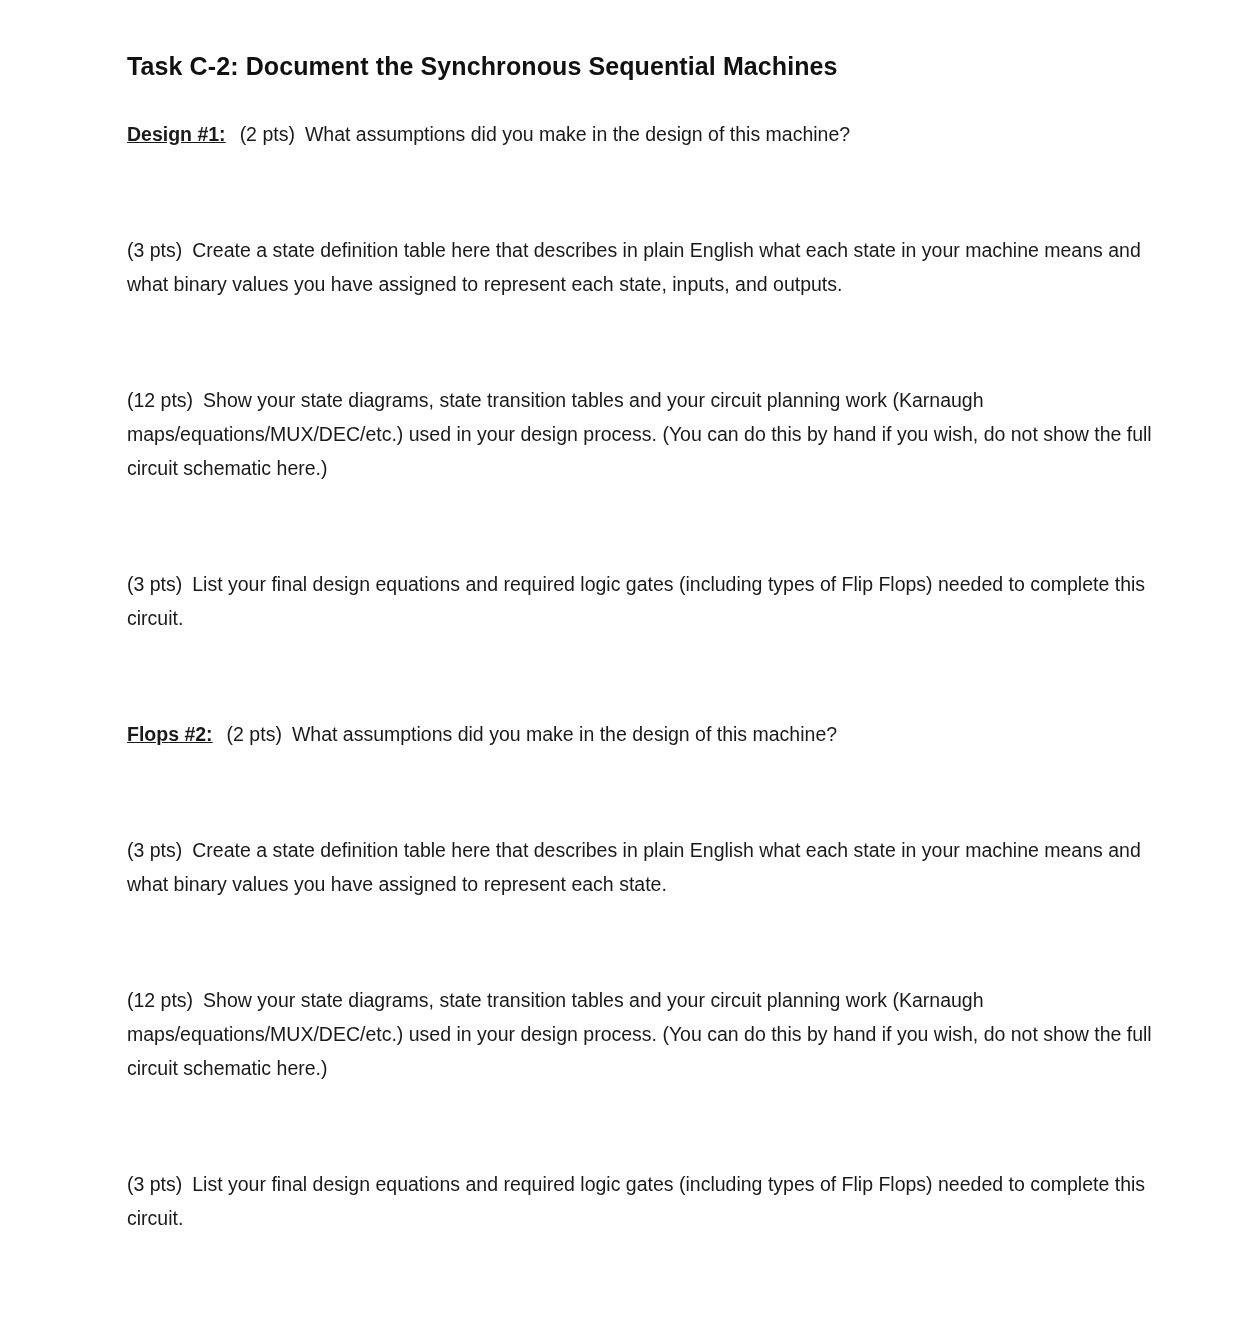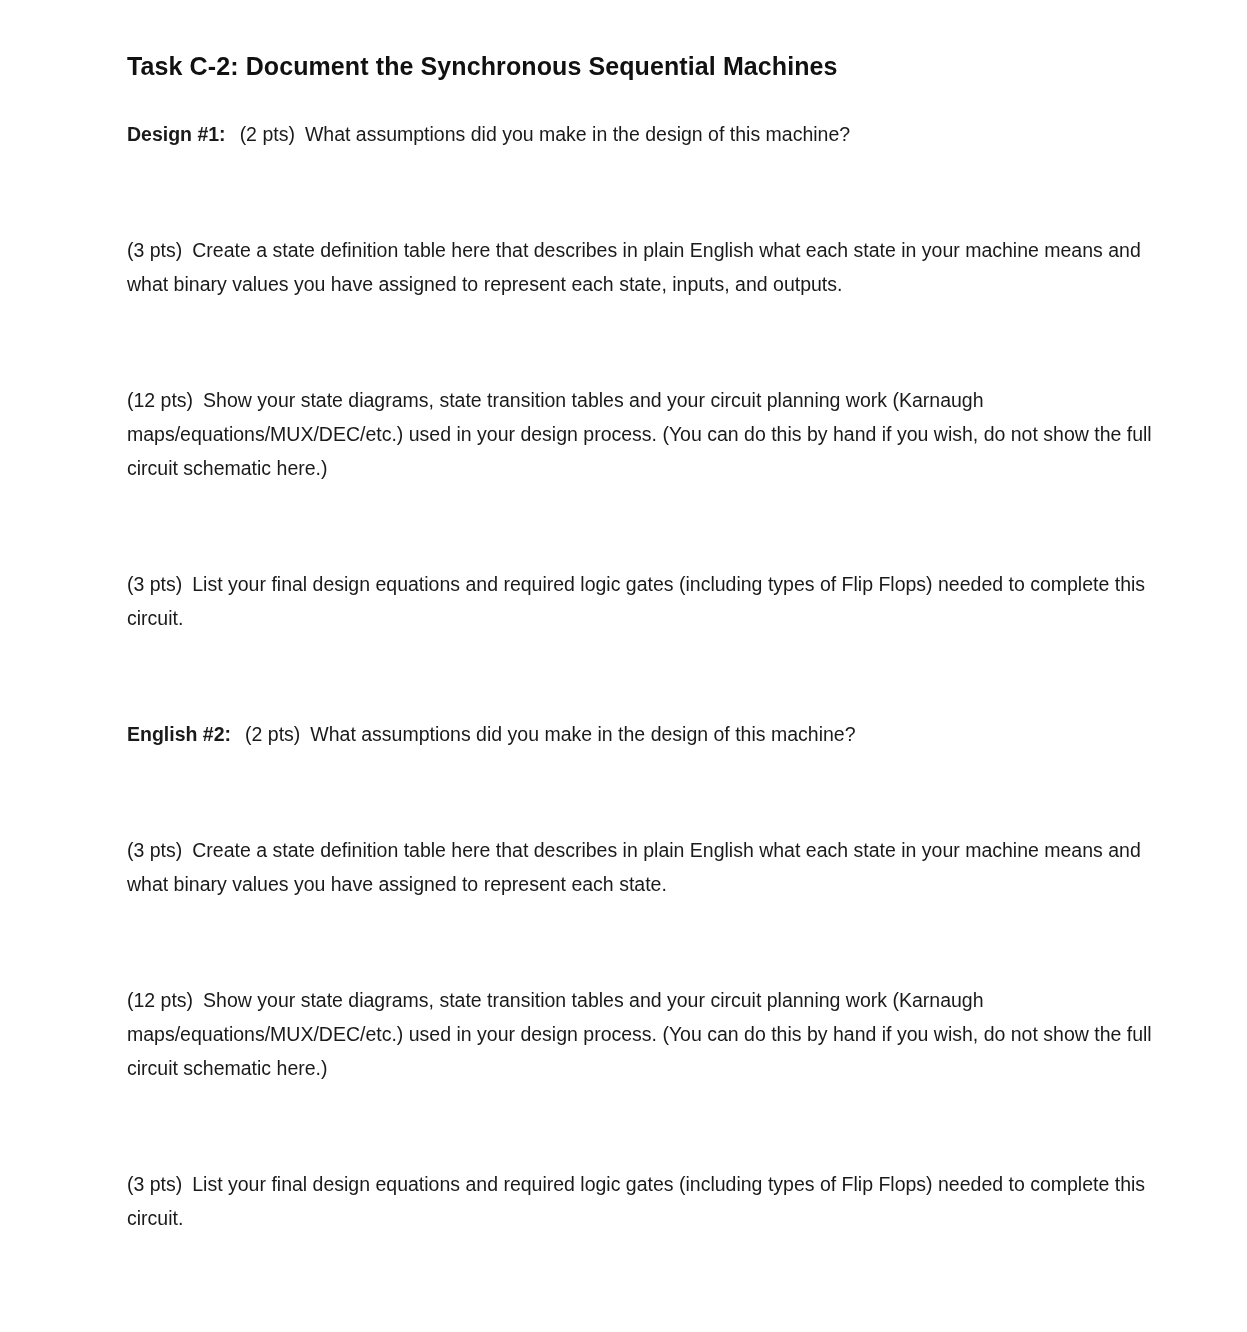--- a/index.html
+++ b/index.html
@@ -28,20 +28,21 @@
     font-size: 19.5px;
     line-height: 34px;
     margin: 0 0 82px 0;
     color: #1a1a1a;
   }
   .para:last-child {
     margin-bottom: 0;
   }
   .design-label {
     font-weight: bold;
+    text-decoration: underline;
     margin-right: 14px;
   }
   .pts {
     margin-right: 10px;
   }
   .bold-word {
     font-weight: normal;
   }
 </style>
 </head>
@@ -52,21 +53,21 @@
   <h1 class="doc-title">Task C-2: Document the Synchronous Sequential Machines</h1>
 
   <p class="para"><span class="design-label">Design #1:</span><span class="pts">(2 pts)</span><span>What assumptions did you make in the design of this machine?</span></p>
 
   <p class="para"><span class="pts">(3 pts)</span><span>Create a state definition table here that describes in plain English what each state in your machine means and what binary values you have assigned to represent each state, inputs, and outputs.</span></p>
 
   <p class="para"><span class="pts">(12 pts)</span><span>Show your state diagrams, state transition tables and your circuit planning work (Karnaugh maps/equations/MUX/DEC/etc.) used in your design process. (You can do this by hand if you wish, do</span> <span class="bold-word">not</span> <span>show the full circuit schematic here.)</span></p>
 
   <p class="para"><span class="pts">(3 pts)</span><span>List your final design equations and required logic gates (including types of Flip Flops) needed to complete this circuit.</span></p>
 
-  <p class="para"><span class="design-label">English #2:</span><span class="pts">(2 pts)</span><span>What assumptions did you make in the design of this machine?</span></p>
+  <p class="para"><span class="design-label">Flops #2:</span><span class="pts">(2 pts)</span><span>What assumptions did you make in the design of this machine?</span></p>
 
   <p class="para"><span class="pts">(3 pts)</span><span>Create a state definition table here that describes in plain English what each state in your machine means and what binary values you have assigned to represent each state.</span></p>
 
   <p class="para"><span class="pts">(12 pts)</span><span>Show your state diagrams, state transition tables and your circuit planning work (Karnaugh maps/equations/MUX/DEC/etc.) used in your design process. (You can do this by hand if you wish, do</span> <span class="bold-word">not</span> <span>show the full circuit schematic here.)</span></p>
 
   <p class="para"><span class="pts">(3 pts)</span><span>List your final design equations and required logic gates (including types of Flip Flops) needed to complete this circuit.</span></p>
 
 </div>
 
 </body></html>

